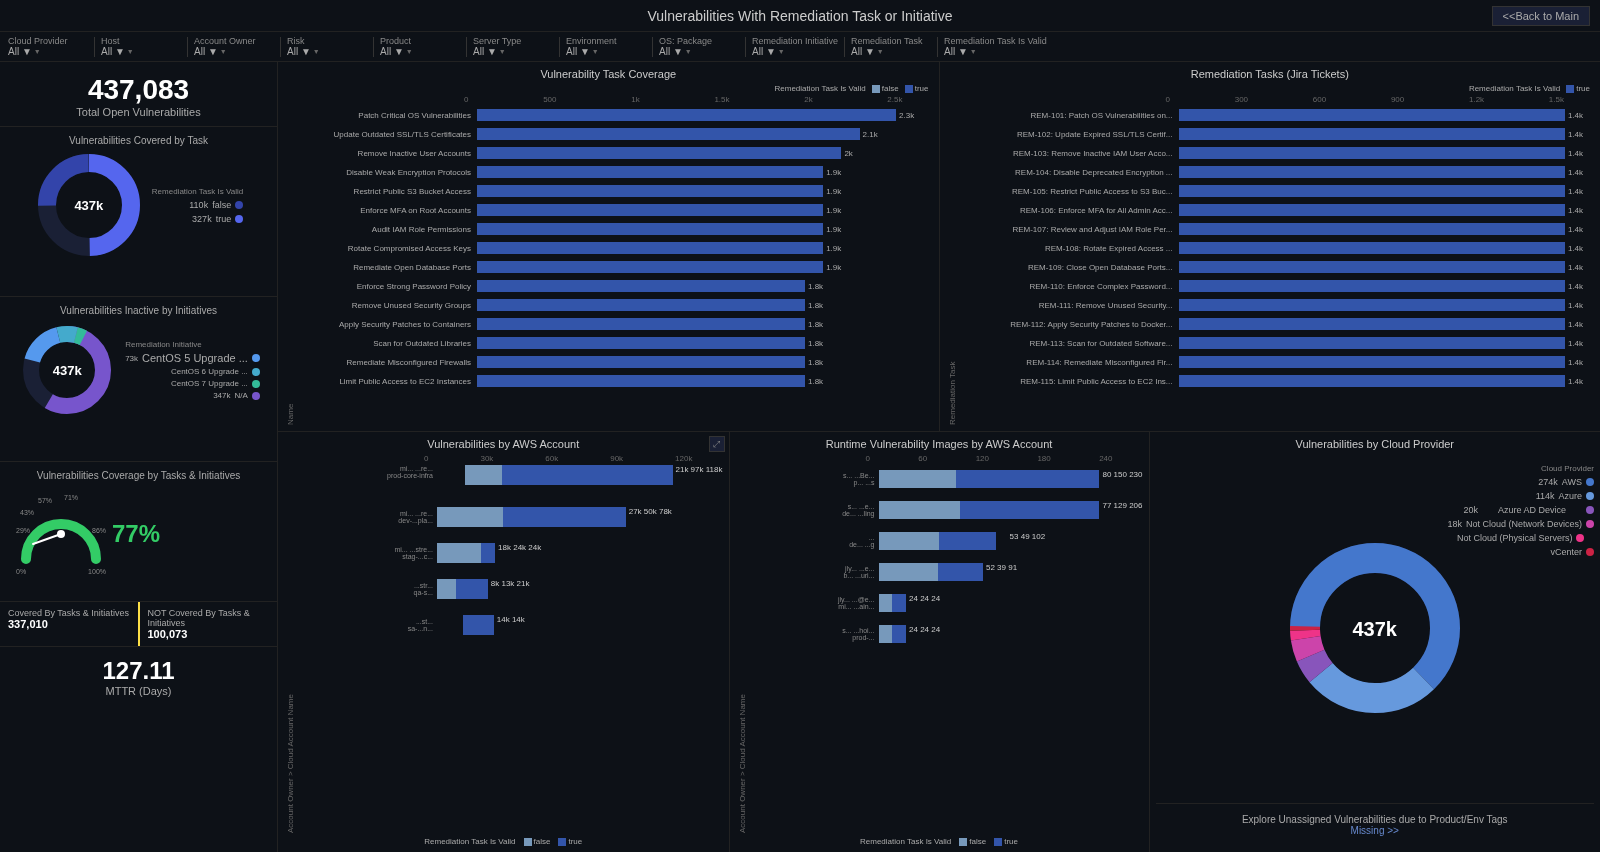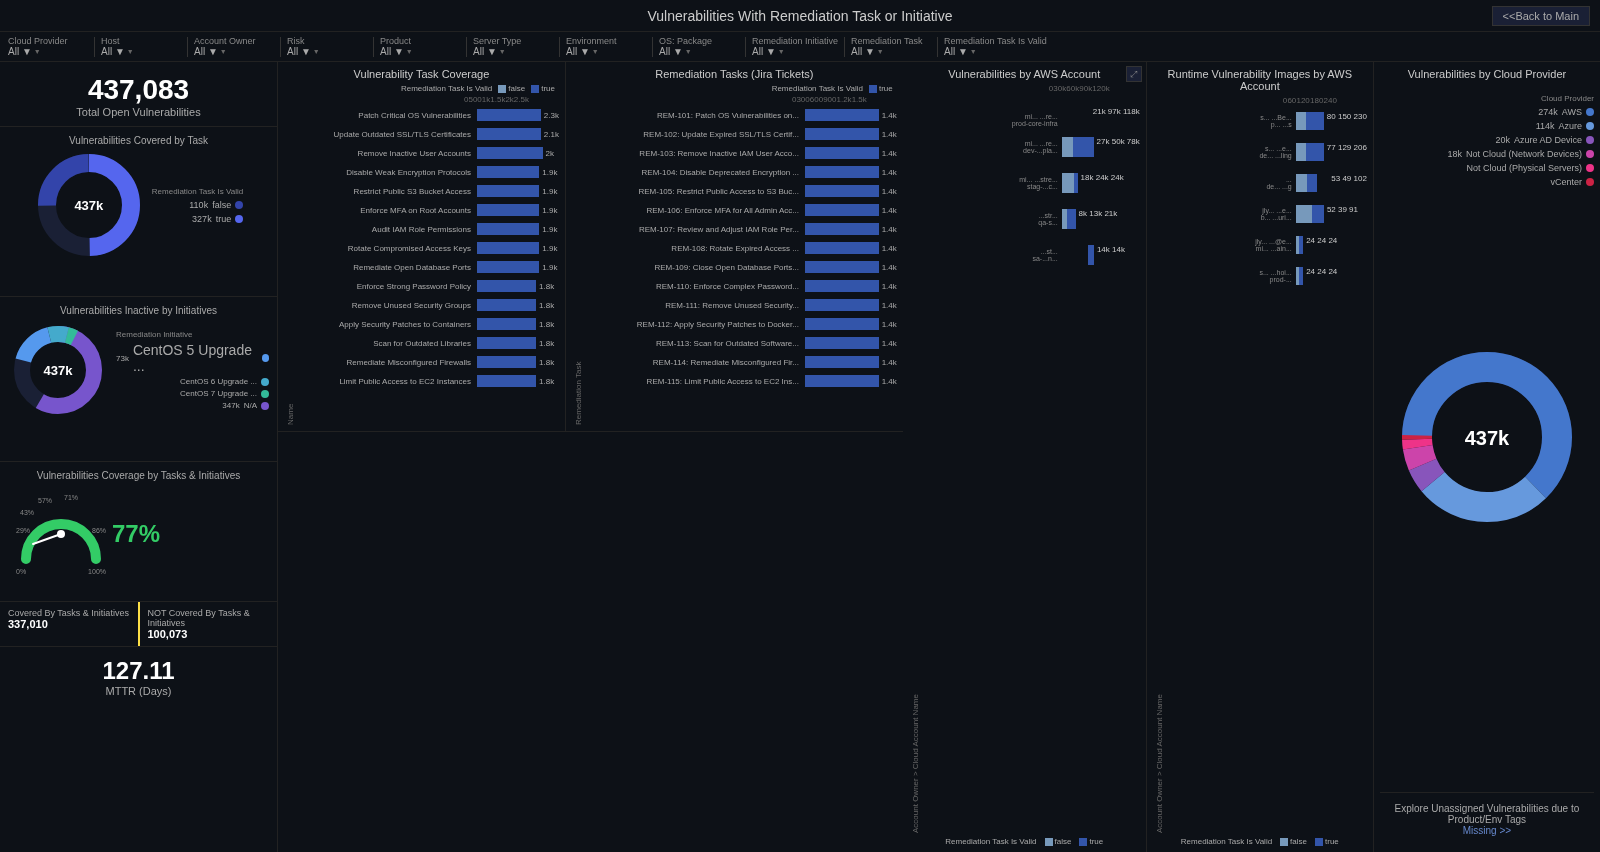--- a/index.html
+++ b/index.html
@@ -174,21 +174,21 @@
     }
     .mttr-label {
       font-size: 11px;
       color: #aaa;
     }
 
     
     .right-content {
       flex: 1;
       display: flex;
-      flex-direction: row;
+      flex-direction: column;
     }
 
     .top-charts {
       display: flex;
       height: 370px;
       border-bottom: 1px solid #222;
     }
 
     .chart-panel {
       flex: 1;
@@ -443,21 +443,21 @@
             <circle cx="50" cy="50" r="36" fill="none" stroke="#33bb99" stroke-width="16" stroke-dasharray="8 218" stroke-dashoffset="-235" transform="rotate(-90 50 50)"></circle>
           </svg>
           <div class="donut-center">
             <span>437k</span>
           </div>
         </div>
         <div style="display:flex;flex-direction:column;gap:3px;">
           <div style="font-size:8px;color:#888;">Remediation Initiative</div>
           <div class="legend-item">
             <span style="font-size:8px;color:#aaa;">73k</span>
-            <span style="font-size:14px;color:#aaa;">CentOS 5 Upgrade ...</span>
+            <span style="font-size:11px;color:#aaa;">CentOS 5 Upgrade ...</span>
             <span class="legend-dot" style="background:#5599ee;"></span>
           </div>
           <div class="legend-item">
             <span style="font-size:8px;color:#aaa;">CentOS 6 Upgrade ...</span>
             <span class="legend-dot" style="background:#44aacc;"></span>
           </div>
           <div class="legend-item">
             <span style="font-size:8px;color:#aaa;">CentOS 7 Upgrade ...</span>
             <span class="legend-dot" style="background:#33bb99;"></span>
           </div>
@@ -798,21 +798,21 @@
           <span>0</span>
             <span>30k</span>
             <span>60k</span>
             <span>90k</span>
             <span>120k</span>
         </div>
 
         <div class="chart-with-axis">
           <div class="y-axis-label">Account Owner &gt; Cloud Account Name</div>
           <div style="flex:1;" id="aws-bars">
-          <div style="display: flex; align-items: flex-end; height: 32px; margin-bottom: 4px; gap: 28px;">
+          <div style="display: flex; align-items: flex-start; height: 32px; margin-bottom: 4px; gap: 28px;">
                 <div style="width: 140px; font-size: 7px; color: rgb(136, 136, 136); text-align: right; padding-right: 4px; flex-shrink: 0;">
                   <div>mi... ...re...</div>
                   <div>prod-core-infra</div>
                 </div>
                 <div style="flex: 1 1 0%; height: 20px; display: flex; position: relative;">
                   <div style="width: 18%; height: 100%; background: rgb(119, 153, 187);"></div>
                   <div style="width: 82%; height: 100%; background: rgb(51, 85, 170);"></div>
                   <span style="font-size: 8px; color: rgb(204, 204, 204); margin-left: 3px; white-space: nowrap;">21k  97k  118k</span>
                 </div>
               </div>
@@ -1001,31 +1001,31 @@
             <div style="display:flex;align-items:center;gap:4px;justify-content:flex-end;">
               <span style="color:#aaa;">274k</span>
               <span style="color:#aaa;">AWS</span>
               <span style="width:8px;height:8px;border-radius:50%;background:#4477cc;display:inline-block;"></span>
             </div>
             <div style="display:flex;align-items:center;gap:4px;justify-content:flex-end;">
               <span style="color:#aaa;">114k</span>
               <span style="color:#aaa;">Azure</span>
               <span style="width:8px;height:8px;border-radius:50%;background:#6699dd;display:inline-block;"></span>
             </div>
-            <div style="display:flex;align-items:center;gap:4px;justify-content:flex-end;">
+            <div style="display:flex;align-items:center;gap:20px;justify-content:flex-end;">
               <span style="color:#aaa;">20k</span>
               <span style="color:#aaa;">Azure AD Device</span>
               <span style="width:8px;height:8px;border-radius:50%;background:#8855bb;display:inline-block;"></span>
             </div>
             <div style="display:flex;align-items:center;gap:4px;justify-content:flex-end;">
               <span style="color:#aaa;">18k</span>
               <span style="color:#aaa;">Not Cloud (Network Devices)</span>
               <span style="width:8px;height:8px;border-radius:50%;background:#cc44aa;display:inline-block;"></span>
             </div>
-            <div style="display:flex;align-items:center;gap:4px;justify-content:flex-end;">
+            <div style="display:flex;align-items:center;gap:4px;justify-content:center;">
               <span style="color:#aaa;">Not Cloud (Physical Servers)</span>
               <span style="width:8px;height:8px;border-radius:50%;background:#ee3388;display:inline-block;"></span>
             </div>
             <div style="display:flex;align-items:center;gap:4px;justify-content:flex-end;">
               <span style="color:#aaa;">vCenter</span>
               <span style="width:8px;height:8px;border-radius:50%;background:#cc2244;display:inline-block;"></span>
             </div>
           </div>
         </div>
 

